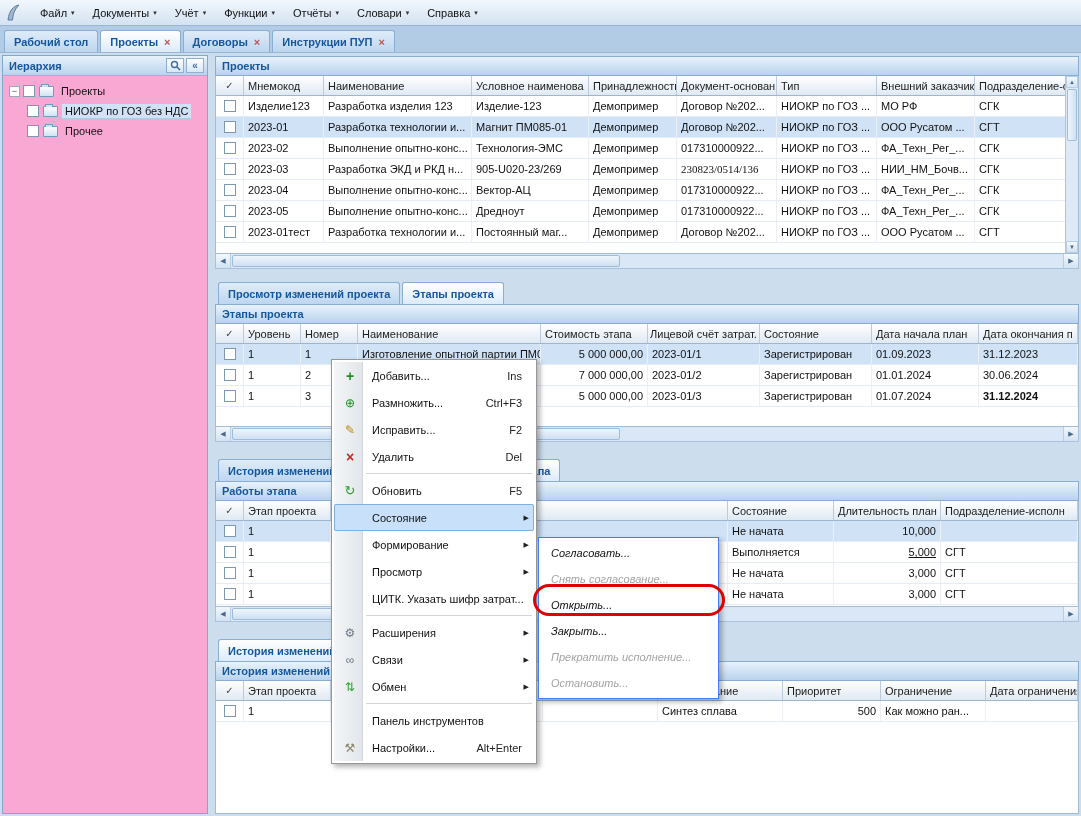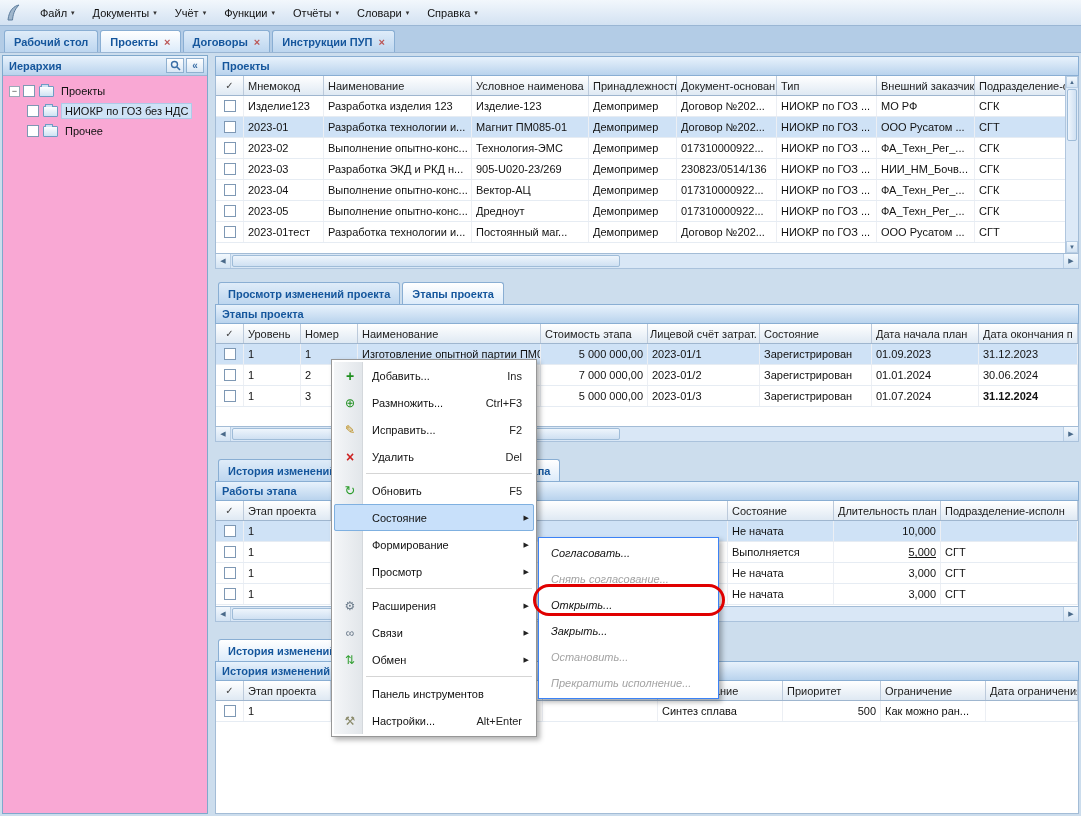--- a/index.html
+++ b/index.html
@@ -255,21 +255,21 @@
               <div class="tcell" style="flex: 1 1 auto; width: auto;">СГК</div>
             </div>
             <div class="trow">
               <div class="tcell chk">
                 <span class="cbox"></span>
               </div>
               <div class="tcell" style="width: 80px;">2023-03</div>
               <div class="tcell" style="width: 148px;">Разработка ЭКД и РКД н...</div>
               <div class="tcell" style="width: 117px;">905-U020-23/269</div>
               <div class="tcell" style="width: 88px;">Демопример</div>
-              <div class="tcell" style="width: 100px;">230823/0514/136</div>
+              <div class="tcell" style="width: 100px; font-family: Liberation Serif, serif;">230823/0514/136</div>
               <div class="tcell" style="width: 100px;">НИОКР по ГОЗ ...</div>
               <div class="tcell" style="width: 98px;">НИИ_НМ_Бочв...</div>
               <div class="tcell" style="flex: 1 1 auto; width: auto;">СГК</div>
             </div>
             <div class="trow">
               <div class="tcell chk">
                 <span class="cbox"></span>
               </div>
               <div class="tcell" style="width: 80px;">2023-04</div>
               <div class="tcell" style="width: 148px;">Выполнение опытно-конс...</div>
@@ -571,20 +571,23 @@
       <span class="marrow">▶</span>
     </div>
     <div class="mitem">
       <span class="mlabel">Формирование</span>
       <span class="marrow">▶</span>
     </div>
     <div class="mitem">
       <span class="mlabel">Просмотр</span>
       <span class="marrow">▶</span>
     </div>
+    <div class="mitem">
+      <span class="mlabel">ЦИТК. Указать шифр затрат...</span>
+    </div>
     <div class="msep"></div>
     <div class="mitem">
       <span class="micon extensions-icon">⚙</span>
       <span class="mlabel">Расширения</span>
       <span class="marrow">▶</span>
     </div>
     <div class="mitem">
       <span class="micon links-icon">∞</span>
       <span class="mlabel">Связи</span>
       <span class="marrow">▶</span>
@@ -612,20 +615,20 @@
     <div class="mitem dis">
       <span class="mlabel">Снять согласование...</span>
     </div>
     <div class="mitem">
       <span class="mlabel">Открыть...</span>
     </div>
     <div class="mitem">
       <span class="mlabel">Закрыть...</span>
     </div>
     <div class="mitem dis">
+      <span class="mlabel">Прекратить исполнение...</span>
+    </div>
+    <div class="mitem dis">
       <span class="mlabel">Остановить...</span>
     </div>
-    <div class="mitem dis">
-      <span class="mlabel">Прекратить исполнение...</span>
-    </div>
   </div>
 
 <div class="annotation" style="border-color: rgb(224, 0, 0);"></div>
 
 </body></html>

